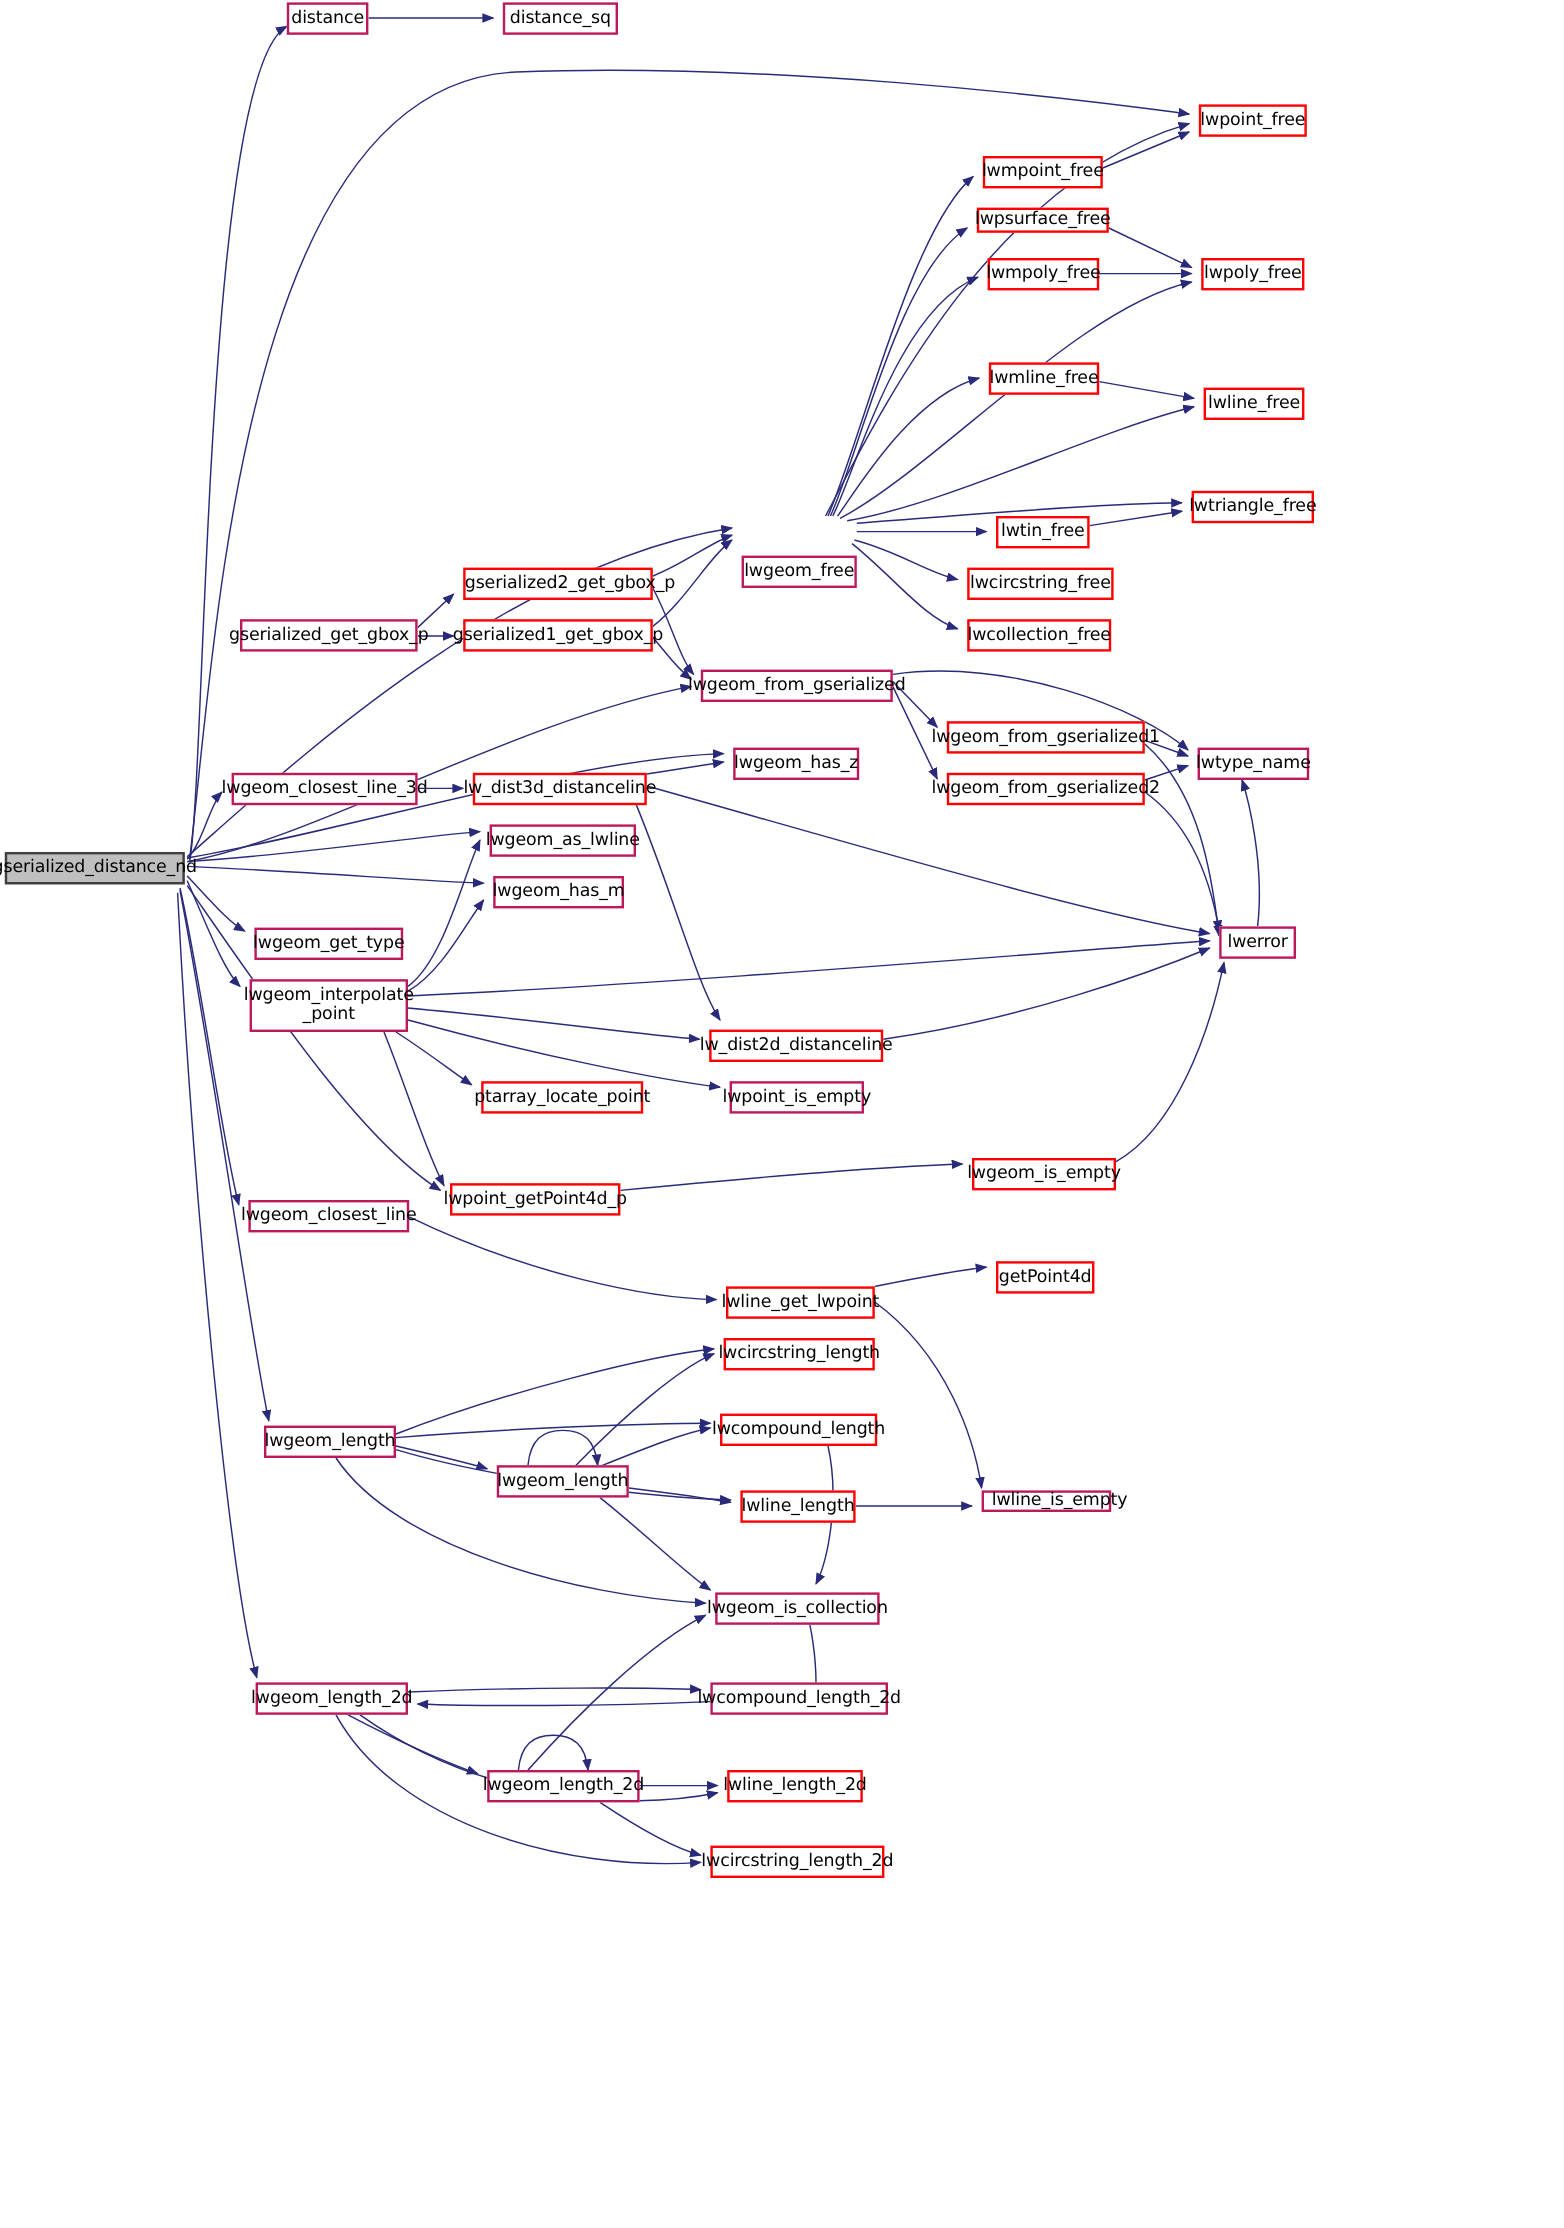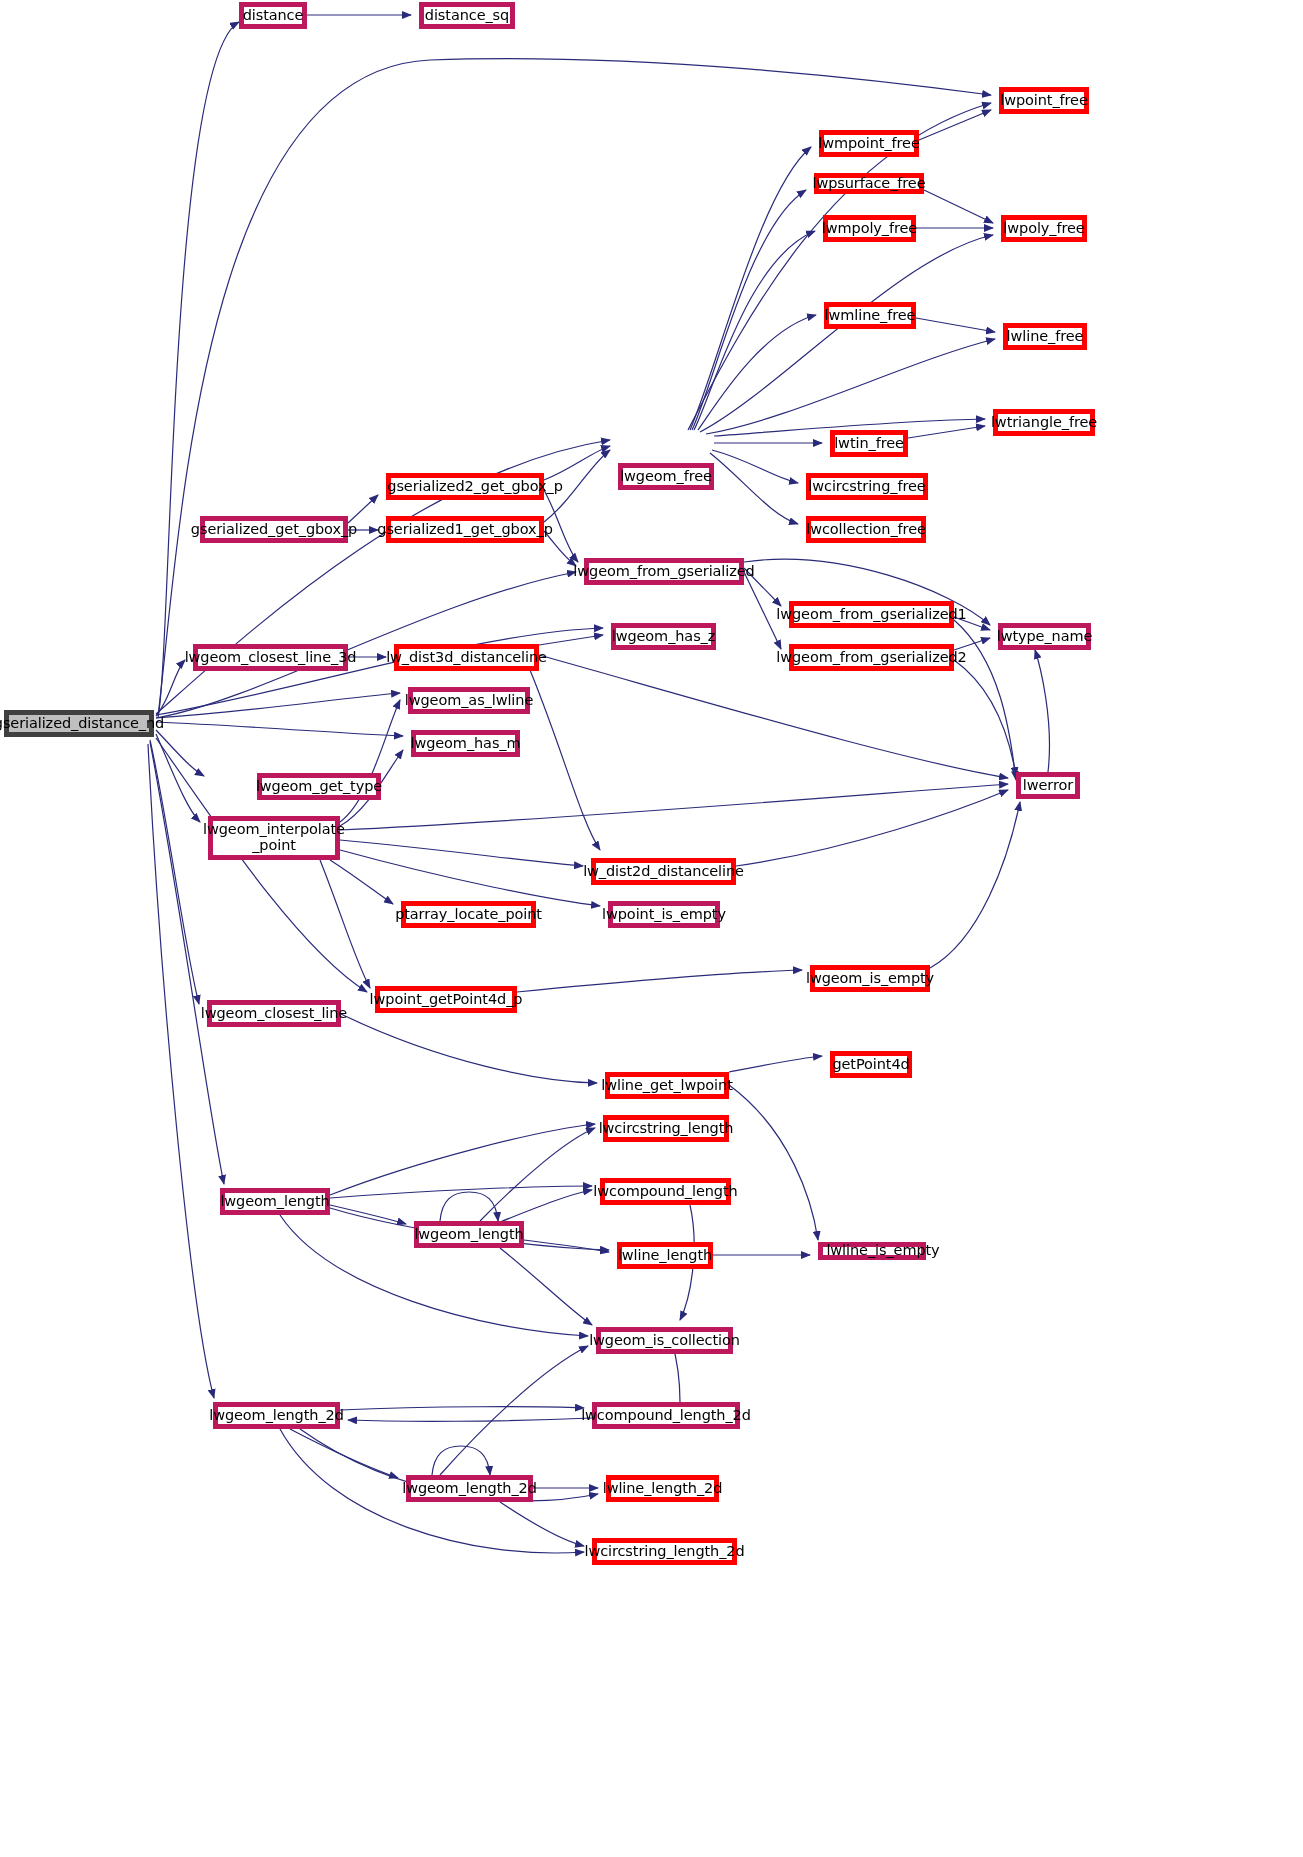--- a/index.html
+++ b/index.html
@@ -22,21 +22,21 @@
     height: 1857px;
     overflow: visible;
   }
   .node {
     position: absolute;
     box-sizing: border-box;
     display: flex;
     align-items: center;
     justify-content: center;
     background: #ffffff;
-    border: 5px solid #be185d;
+    border: 2px solid #be185d;
     color: #000000;
     font-size: 14.5px;
     line-height: 1.08;
     text-align: center;
     white-space: pre;
     letter-spacing: -0.1px;
   }
   .node.red {
     border-color: #ff0000;
   }
@@ -168,21 +168,21 @@
       <div class="node red" style="left: 789px; top: 601px; width: 165px; height: 27px;"><span>lwgeom_from_gserialized1</span></div>
       <div class="node red" style="left: 789px; top: 644px; width: 165px; height: 27px;"><span>lwgeom_from_gserialized2</span></div>
       <div class="node" style="left: 998px; top: 623px; width: 93px; height: 27px;"><span>lwtype_name</span></div>
       <div class="node" style="left: 611px; top: 623px; width: 105px; height: 27px;"><span>lwgeom_has_z</span></div>
       <div class="node" style="left: 193px; top: 644px; width: 155px; height: 27px;"><span>lwgeom_closest_line_3d</span></div>
       <div class="node red" style="left: 394px; top: 644px; width: 145px; height: 27px;"><span>lw_dist3d_distanceline</span></div>
       <div class="node" style="left: 408px; top: 687px; width: 122px; height: 27px;"><span>lwgeom_as_lwline</span></div>
       <div class="node current" style="left: 4px; top: 710px; width: 150px; height: 27px;"><span>gserialized_distance_nd</span></div>
       <div class="node" style="left: 411px; top: 730px; width: 109px; height: 27px;"><span>lwgeom_has_m</span></div>
       <div class="node" style="left: 1016px; top: 772px; width: 64px; height: 27px;"><span>lwerror</span></div>
-      <div class="node" style="left: 212px; top: 773px; width: 124px; height: 27px; margin-left: 45px;"><span>lwgeom_get_type</span></div>
+      <div class="node" style="left: 212px; top: 773px; width: 124px; height: 27px;"><span>lwgeom_get_type</span></div>
       <div class="node" style="left: 208px; top: 816px; width: 132px; height: 44px;"><span>lwgeom_interpolate
 _point</span></div>
       <div class="node red" style="left: 591px; top: 858px; width: 145px; height: 27px;"><span>lw_dist2d_distanceline</span></div>
       <div class="node red" style="left: 401px; top: 901px; width: 135px; height: 27px;"><span>ptarray_locate_point</span></div>
       <div class="node" style="left: 608px; top: 901px; width: 112px; height: 27px;"><span>lwpoint_is_empty</span></div>
       <div class="node red" style="left: 810px; top: 965px; width: 120px; height: 27px;"><span>lwgeom_is_empty</span></div>
       <div class="node red" style="left: 375px; top: 986px; width: 142px; height: 27px;"><span>lwpoint_getPoint4d_p</span></div>
       <div class="node" style="left: 207px; top: 1000px; width: 134px; height: 27px;"><span>lwgeom_closest_line</span></div>
       <div class="node red" style="left: 830px; top: 1051px; width: 82px; height: 27px;"><span>getPoint4d</span></div>
       <div class="node red" style="left: 605px; top: 1072px; width: 124px; height: 27px;"><span>lwline_get_lwpoint</span></div>

